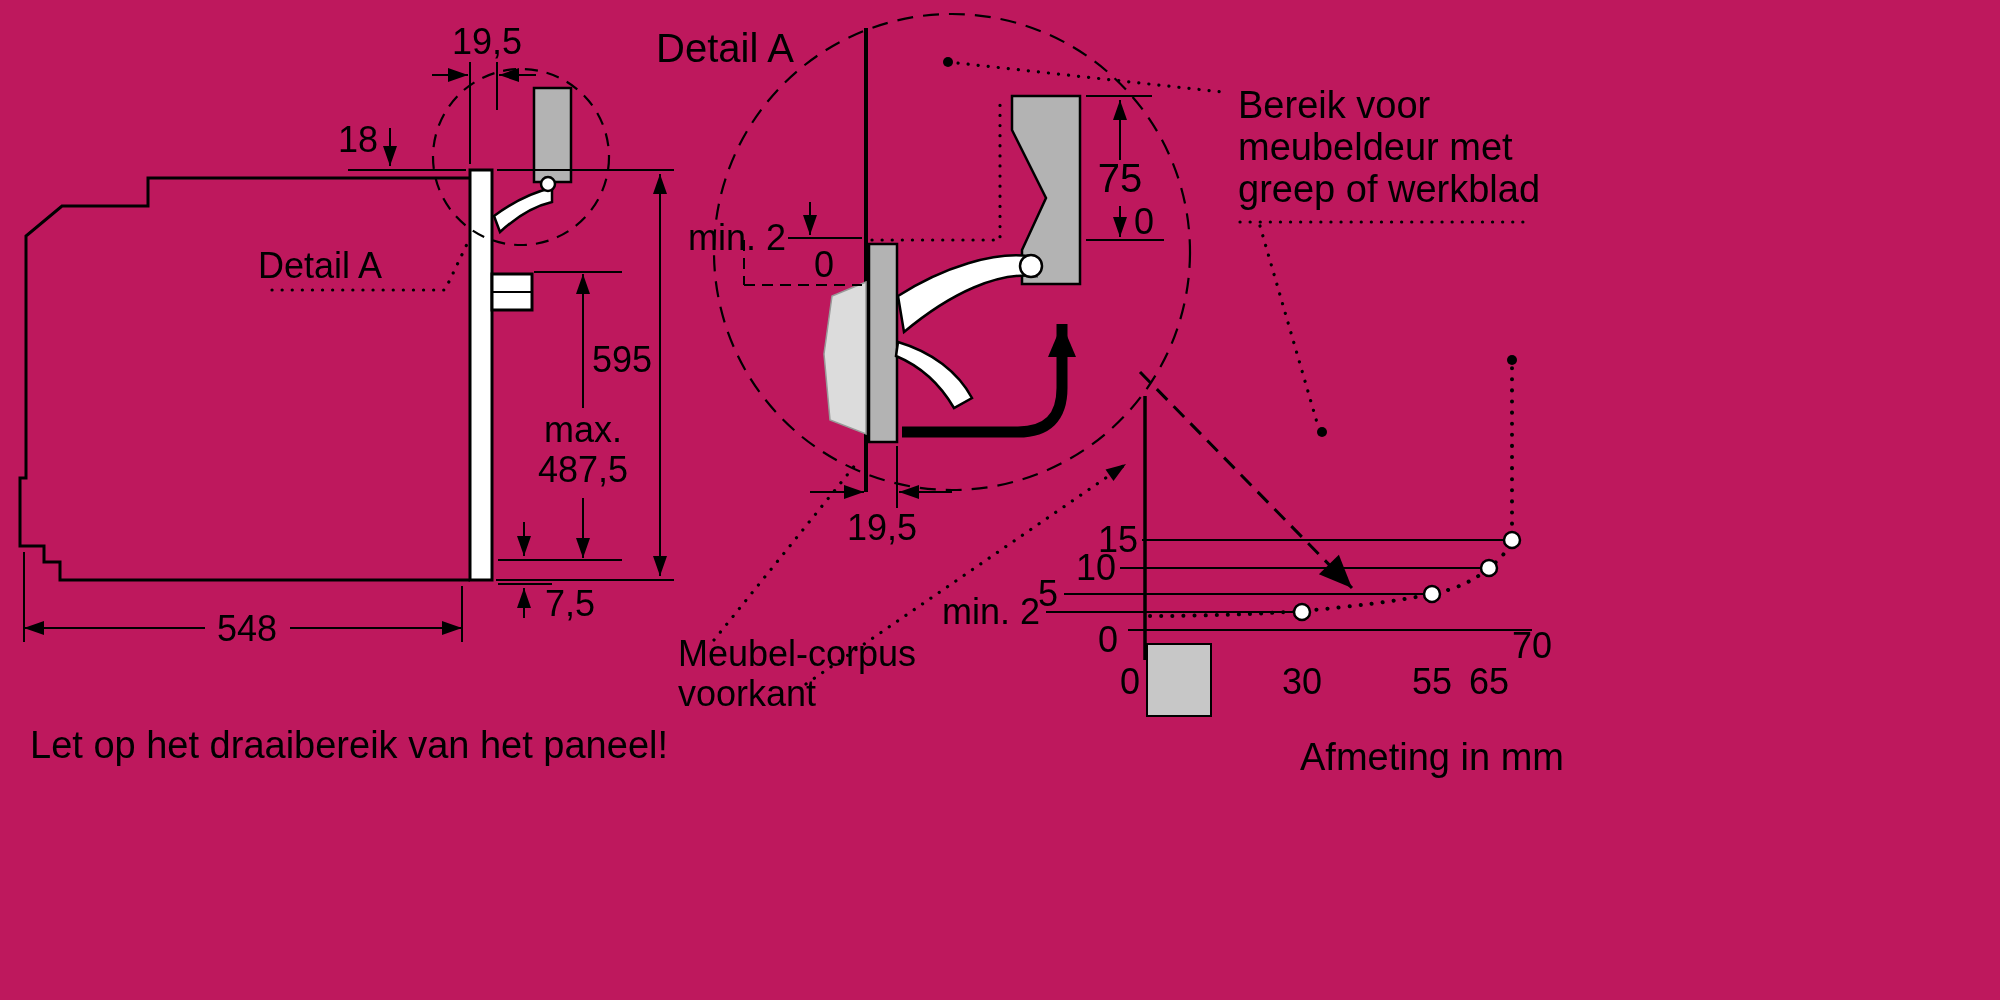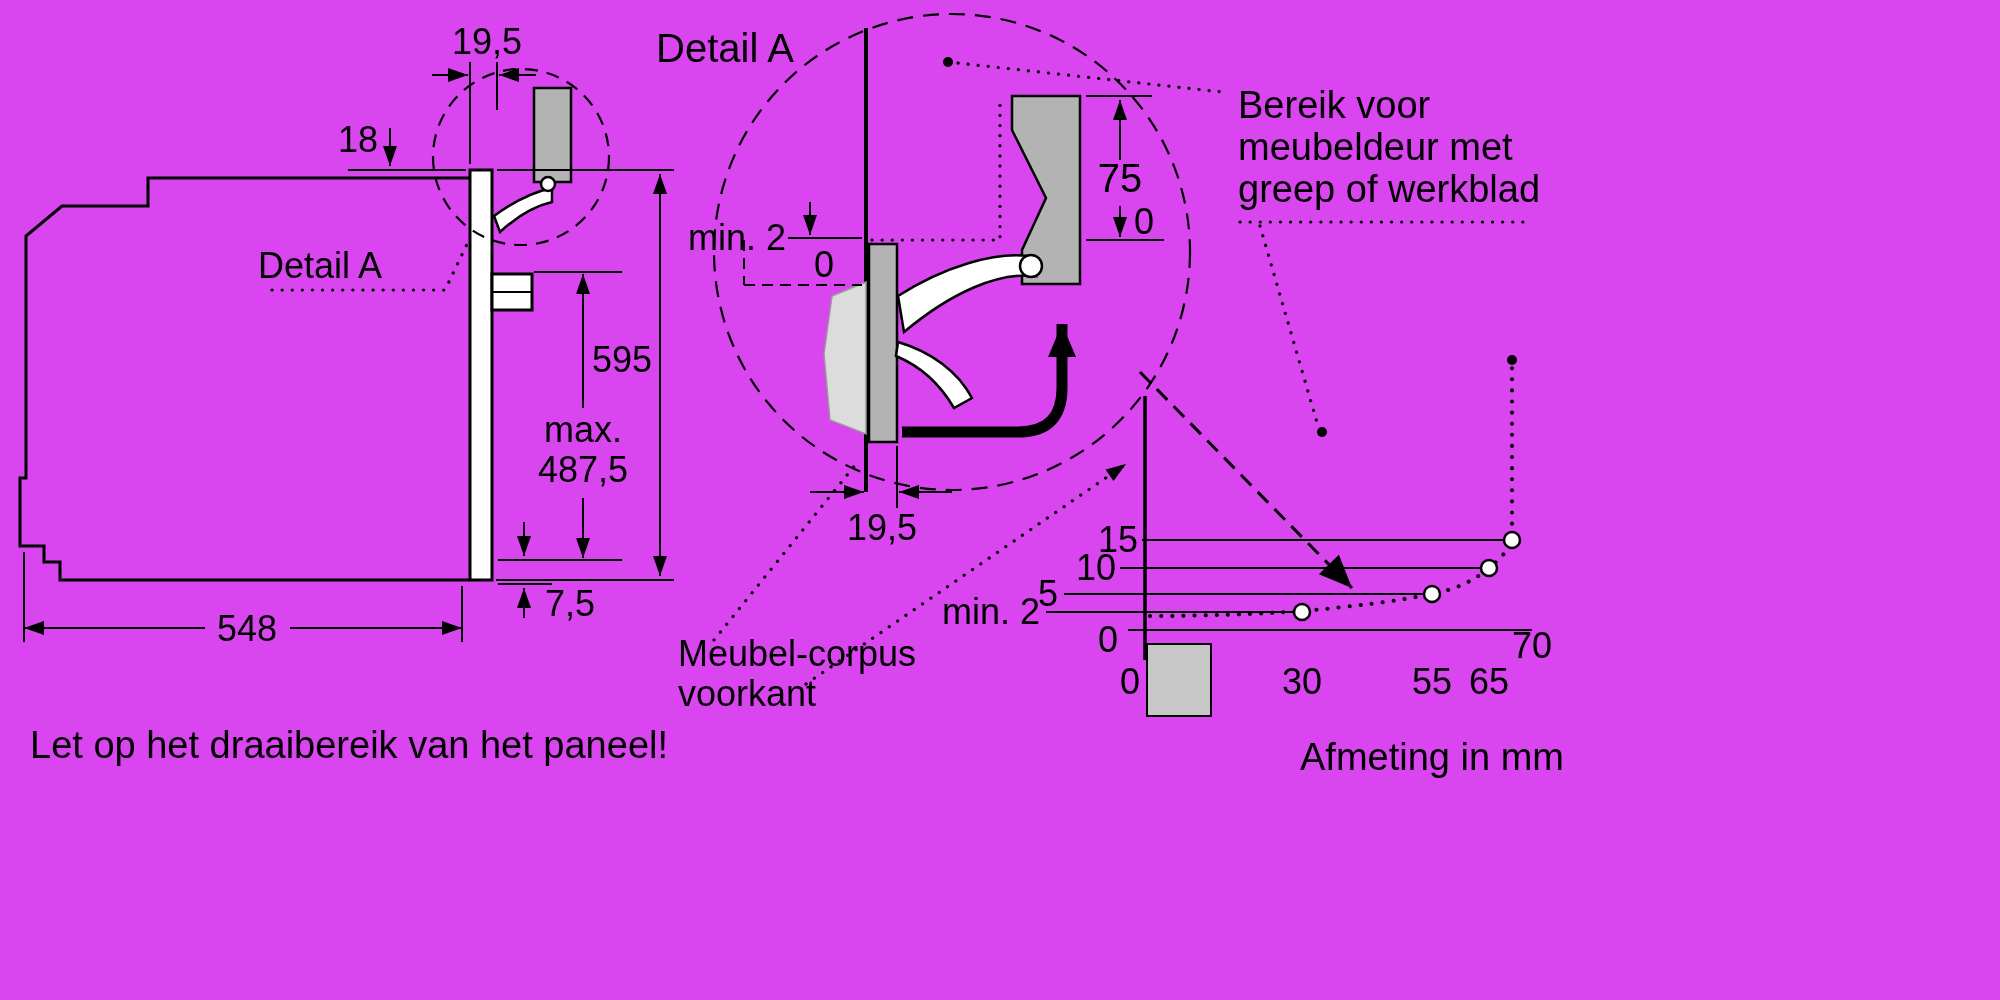--- a/index.html
+++ b/index.html
@@ -1,16 +1,16 @@
 <!DOCTYPE html>
 <html><head>
 <meta charset="utf-8">
 <style>
   html,body{margin:0;padding:0;background:#ffffff;}
-  #stage{position:relative;width:2000px;height:1000px;background:#d946ef;overflow:hidden;}
+  #stage{position:relative;width:2000px;height:1000px;background:#be185d;overflow:hidden;}
   svg{display:block;}
   svg text{font-family:"Liberation Sans","DejaVu Sans",sans-serif;fill:#000;font-size:36px;}
   svg text.big{font-size:40px;}
   svg text.note{font-size:38px;}
 </style>
 </head>
 <body>
 
 <div id="stage">
 <svg width="2000" height="1000" viewBox="0 0 2000 1000">

